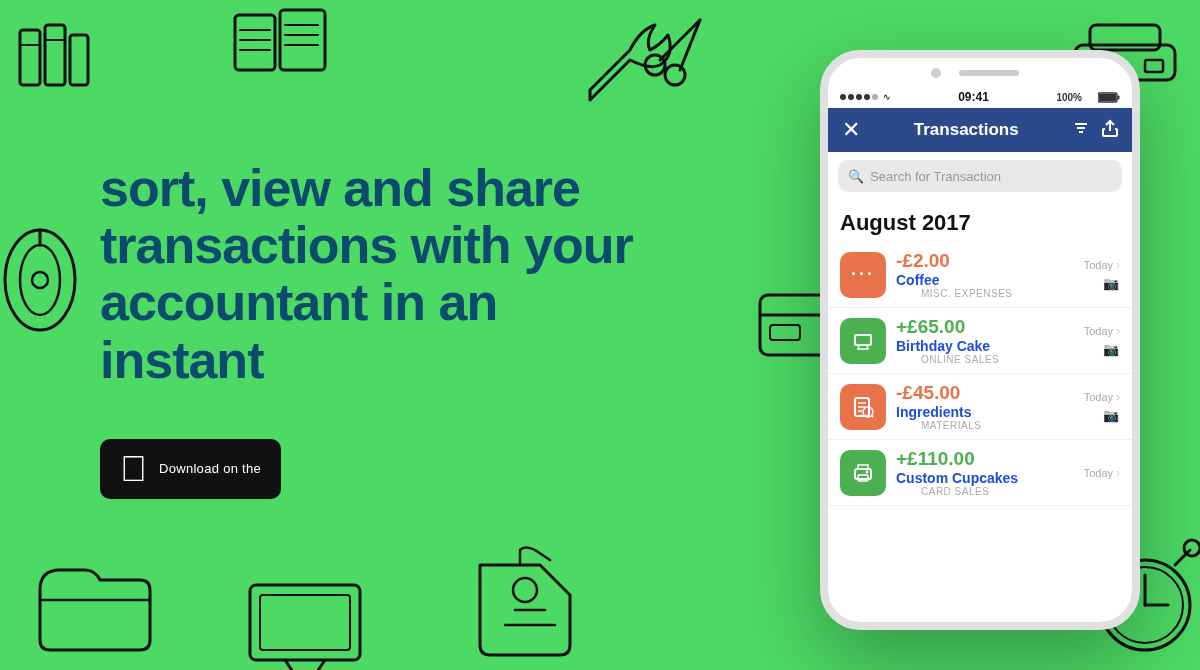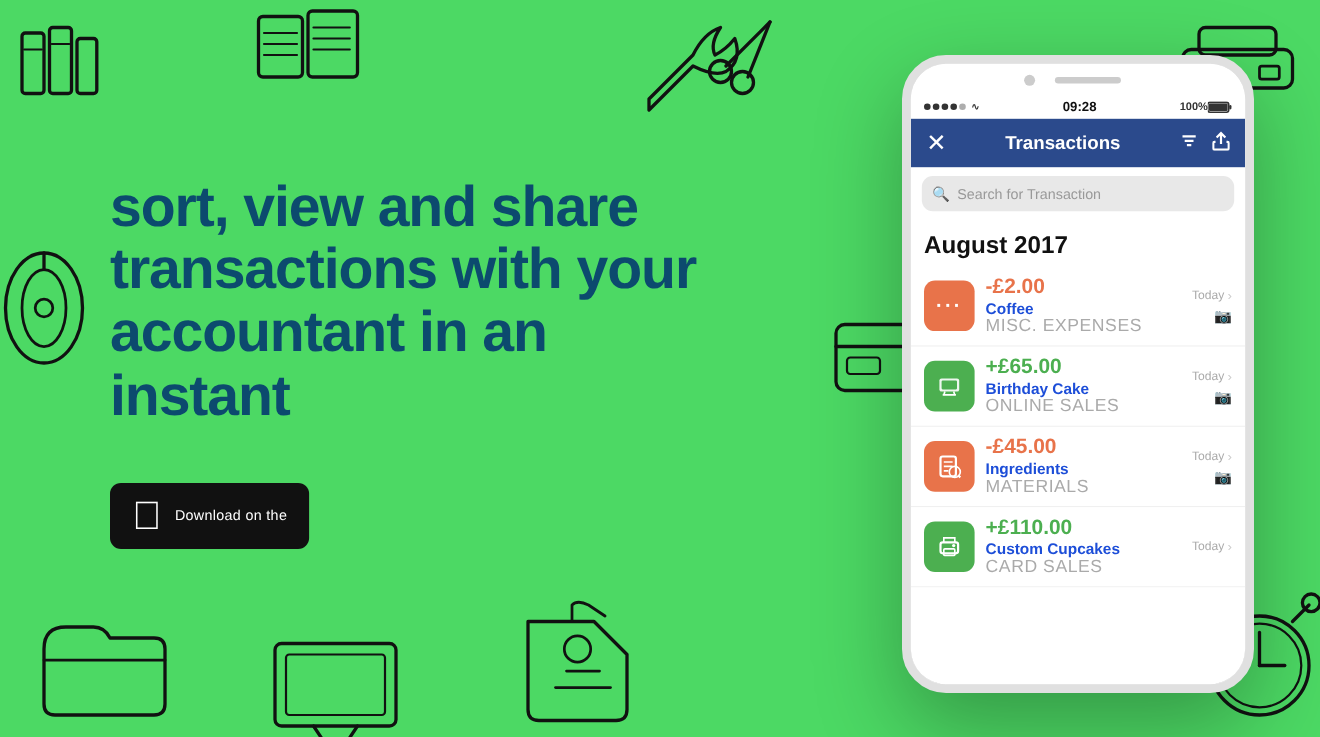--- a/index.html
+++ b/index.html
@@ -175,21 +175,21 @@
 
     .status-time {
       font-size: 12px;
       font-weight: 700;
       color: #111;
     }
 
     .status-right {
       display: flex;
       align-items: center;
-      gap: 0;
+      gap: 16px;
       font-size: 10px;
     }
 
     
     .app-header {
       background: #2B4A8C;
       height: 44px;
       display: flex;
       align-items: center;
       justify-content: space-between;
@@ -279,24 +279,25 @@
     .amount-negative { color: #E8734A; }
     .amount-positive { color: #4CAF50; }
 
     .transaction-name {
       font-size: 14px;
       color: #1d4ed8;
       font-weight: 700;
     }
 
     .transaction-category {
-      font-size: 16px;
+      font-size: 10px;
       color: #aaa;
       letter-spacing: 0.5px;
       text-transform: uppercase;
+      margin-left: 25px;
     }
 
     .transaction-right {
       display: flex;
       flex-direction: column;
       align-items: flex-end;
       gap: 4px;
     }
 
     .transaction-date {
@@ -430,21 +431,21 @@
 
         <div class="status-bar">
           <div class="status-dots">
             <span class="status-dot" style="opacity:1"></span>
             <span class="status-dot" style="opacity:1"></span>
             <span class="status-dot" style="opacity:1"></span>
             <span class="status-dot" style="opacity:1"></span>
             <span class="status-dot" style="opacity:0.4"></span>
             <span style="font-size:9px;margin-left:3px;">∿</span>
           </div>
-          <span class="status-time">09:28</span>
+          <span class="status-time">09:41</span>
           <div class="status-right">
             <span>100%</span>
             <svg width="22" height="11" viewBox="0 0 22 11">
               <rect x="0" y="1" width="19" height="9" rx="2" stroke="#333" stroke-width="1.5" fill="none"></rect>
               <rect x="1" y="2" width="17" height="7" rx="1" fill="#333"></rect>
               <rect x="19.5" y="3.5" width="2" height="4" rx="1" fill="#333"></rect>
             </svg>
           </div>
         </div>
 

